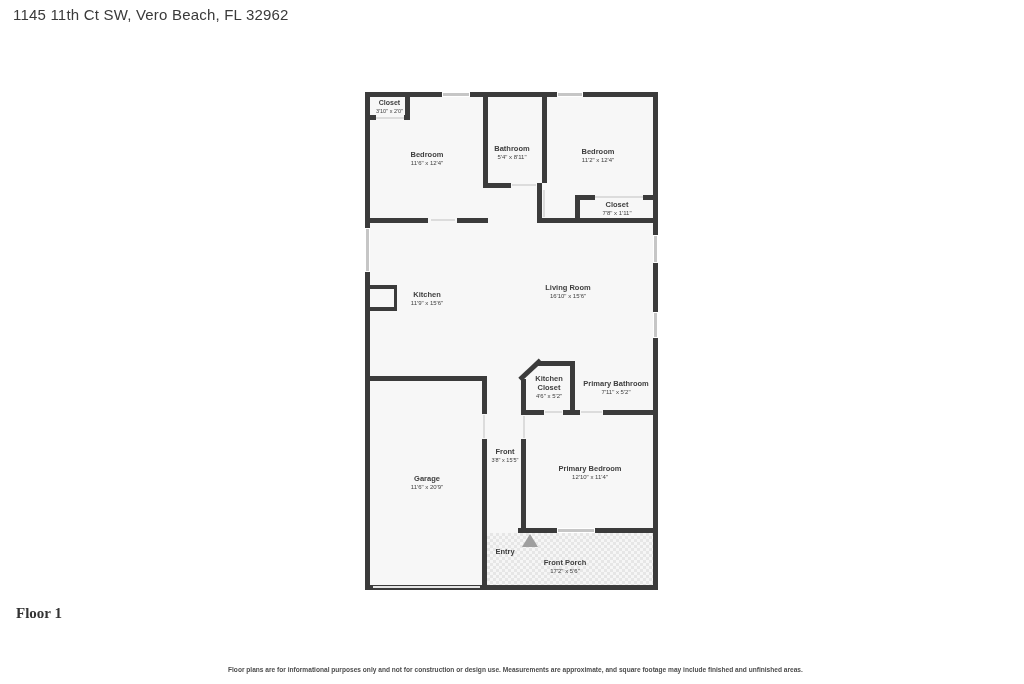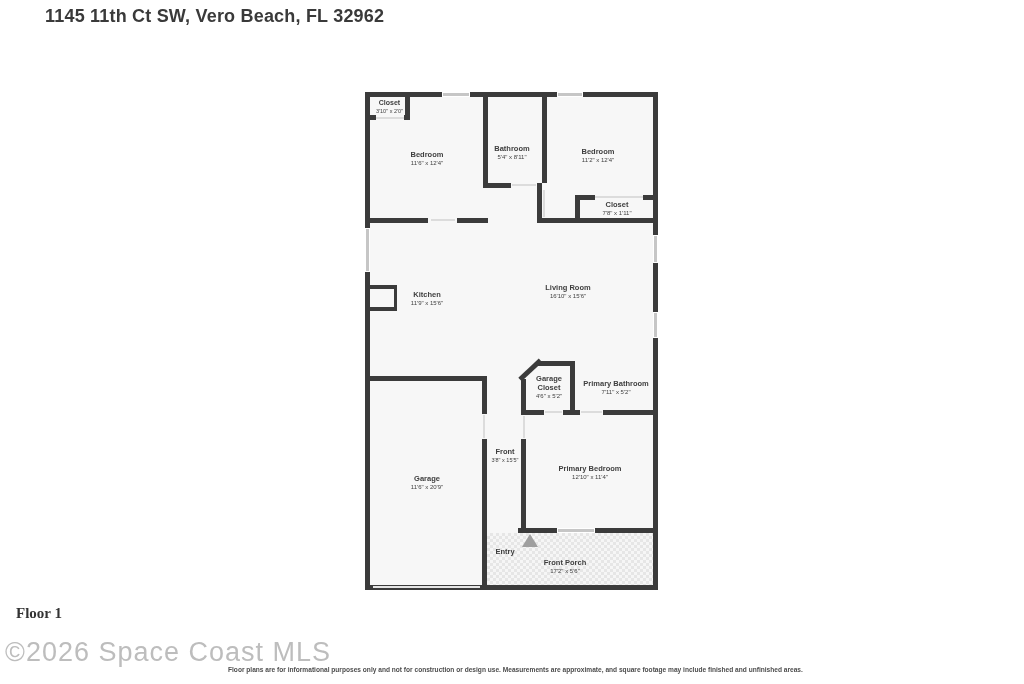--- a/index.html
+++ b/index.html
@@ -1,20 +1,20 @@
 <!DOCTYPE html>
 <html><head>
 <meta charset="utf-8">
 <style>
   * { margin:0; padding:0; box-sizing:border-box; }
   html,body { background:#fff; }
   body { font-family:"Liberation Sans", sans-serif; width:1024px; height:684px; position:relative; overflow:hidden; }
   .page { position:absolute; left:0; top:0; width:1024px; height:684px; background:#ffffff; }
 
-  .title { position:absolute; left:13px; top:6px; font-size:18px; font-weight:bold; color:#3a3a3a; letter-spacing:.2px;margin-left:32px; }
+  .title { position:absolute; left:13px; top:6px; font-size:15px; font-weight:normal; color:#3a3a3a; letter-spacing:.2px; }
   .floor-label { position:absolute; left:16px; top:605px; font-size:15px; font-weight:bold; color:#333;font-family:Liberation Serif, serif; }
   .watermark { position:absolute; left:5px; top:637px; font-size:27px; color:#bdbdbd; letter-spacing:1px; }
   .disclaimer { position:absolute; left:228px; top:666px; font-size:6.6px; font-weight:bold; color:#4d4d4d; white-space:nowrap; }
 
   .plan { position:absolute; left:365px; top:92px; width:293px; height:498px; background:#f7f7f7; }
   .w { position:absolute; background:#3b3b3b; }
   .win { position:absolute; background:#c6c6c6; box-shadow:inset 0 0 0 1px #ffffff; }
   .door { position:absolute; background:#dcdcdc; }
   .door-light { position:absolute; background:#e6e6e6; }
   .diag { transform-origin:0 50%; transform:rotate(-43deg); }
@@ -124,21 +124,21 @@
     </div>
     <div class="room-label" style="left:22px;top:198px;width:80px">
       <div class="rname">Kitchen</div>
       <div class="rdims">11'9" x 15'6"</div>
     </div>
     <div class="room-label" style="left:163px;top:191px;width:80px">
       <div class="rname">Living Room</div>
       <div class="rdims">16'10" x 15'6"</div>
     </div>
     <div class="room-label" style="left:161px;top:282px;width:46px">
-      <div class="rname">Garage Closet</div>
+      <div class="rname">Kitchen Closet</div>
       <div class="rdims">4'6" x 5'2"</div>
     </div>
     <div class="room-label" style="left:211px;top:287px;width:80px">
       <div class="rname">Primary Bathroom</div>
       <div class="rdims">7'11" x 5'2"</div>
     </div>
     <div class="room-label" style="left:119px;top:355px;width:42px">
       <div class="rname">Front</div>
       <div class="rdims" style="font-size:5.5px">3'8" x 15'5"</div>
     </div>
@@ -154,16 +154,15 @@
       <div class="rname">Entry</div>
     </div>
     <div class="room-label" style="left:170px;top:466px;width:60px">
       <div class="rname">Front Porch</div>
       <div class="rdims">17'2" x 5'6"</div>
     </div>
 
   </div>
 
   <div class="floor-label">Floor 1</div>
-  <div class="watermark">©2026 Space Coast MLS</div>
   <div class="disclaimer">Floor plans are for informational purposes only and not for construction or design use. Measurements are approximate, and square footage may include finished and unfinished areas.</div>
 
 </div>
 
 </body></html>

